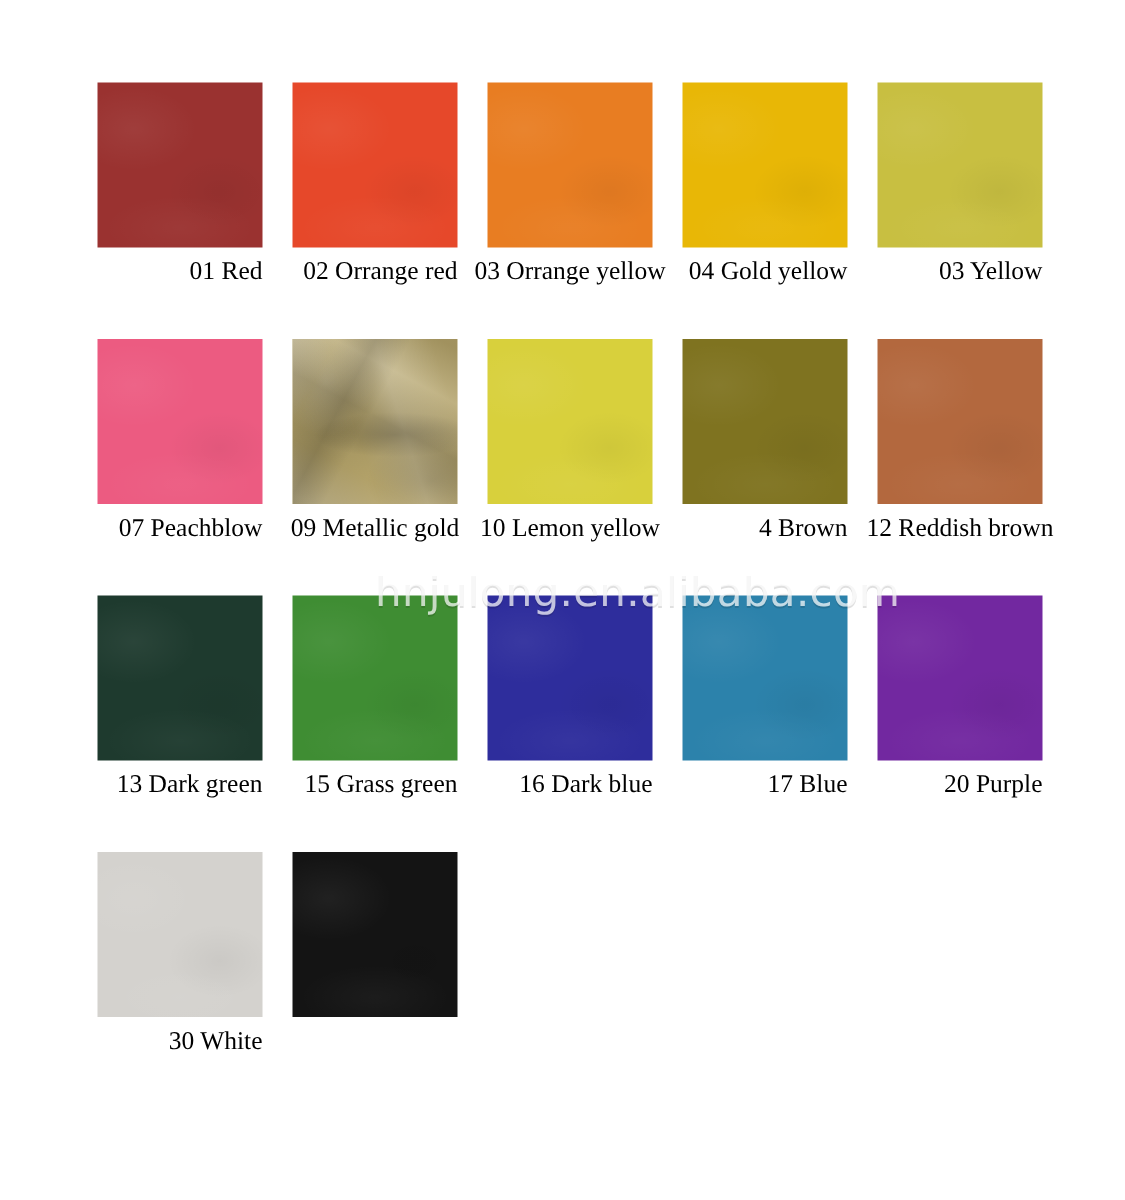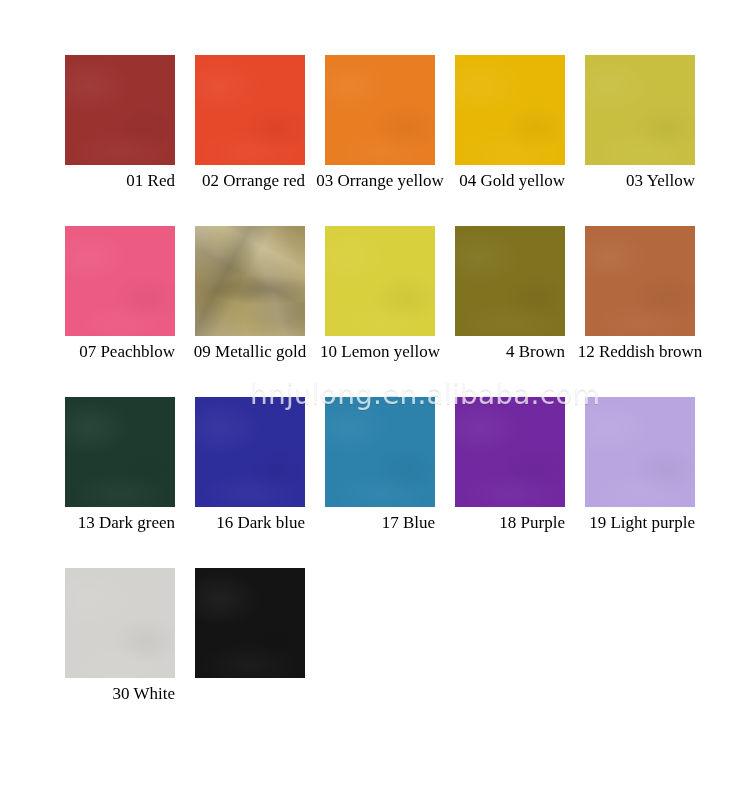--- a/index.html
+++ b/index.html
@@ -152,34 +152,34 @@
       </div>
       <div class="swatch-cell">
         <div class="swatch-chip" style="background-color: rgb(179, 104, 62);"></div>
         <div class="swatch-label"><span class="swatch-label-inner">12 Reddish brown</span></div>
       </div>
       <div class="swatch-cell">
         <div class="swatch-chip" style="background-color: rgb(30, 58, 46);"></div>
         <div class="swatch-label"><span class="swatch-label-inner">13 Dark green</span></div>
       </div>
       <div class="swatch-cell">
+        <div class="swatch-chip" style="background-color: rgb(63, 141, 51);"></div>
+        <div class="swatch-label"><span class="swatch-label-inner">15 Grass green</span></div>
+      </div>
+      <div class="swatch-cell">
         <div class="swatch-chip" style="background-color: rgb(46, 45, 156);"></div>
         <div class="swatch-label"><span class="swatch-label-inner">16 Dark blue</span></div>
       </div>
       <div class="swatch-cell">
         <div class="swatch-chip" style="background-color: rgb(44, 130, 171);"></div>
         <div class="swatch-label"><span class="swatch-label-inner">17 Blue</span></div>
       </div>
       <div class="swatch-cell">
         <div class="swatch-chip" style="background-color: rgb(114, 40, 160);"></div>
-        <div class="swatch-label"><span class="swatch-label-inner">18 Purple</span></div>
-      </div>
-      <div class="swatch-cell">
-        <div class="swatch-chip" style="background-color: rgb(185, 166, 224);"></div>
-        <div class="swatch-label"><span class="swatch-label-inner">19 Light purple</span></div>
+        <div class="swatch-label"><span class="swatch-label-inner">20 Purple</span></div>
       </div>
       <div class="swatch-cell">
         <div class="swatch-chip" style="background-color: rgb(212, 210, 206);"></div>
         <div class="swatch-label"><span class="swatch-label-inner">30 White</span></div>
       </div>
       <div class="swatch-cell">
         <div class="swatch-chip" style="background-color: rgb(20, 20, 20);"></div>
       </div>
     </div>
 

